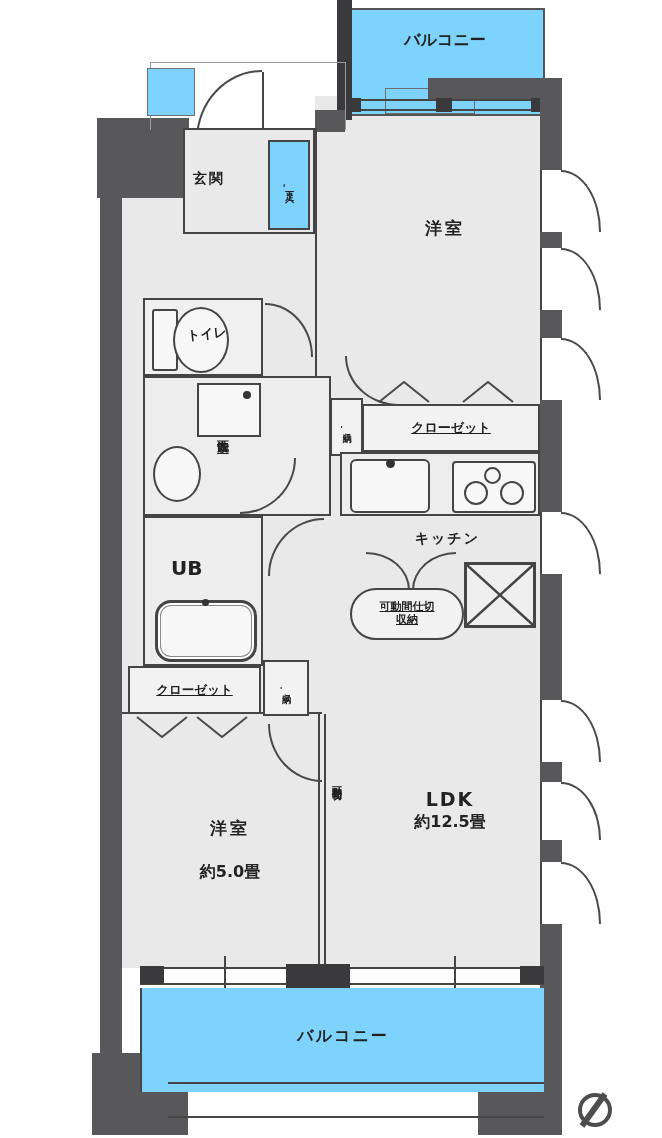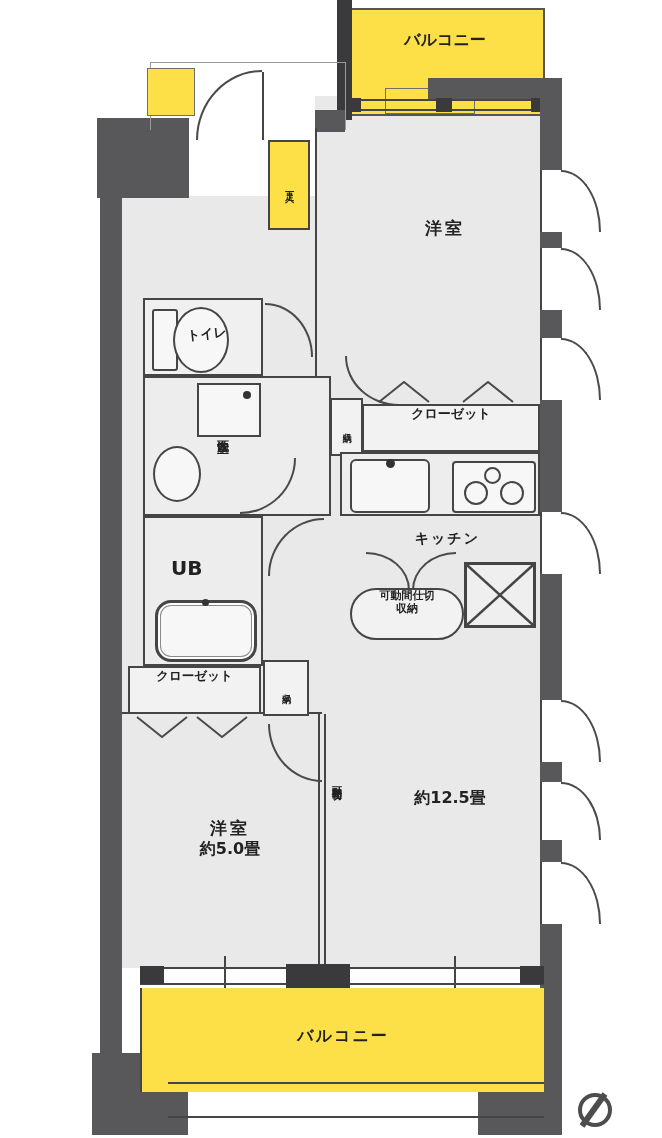--- a/index.html
+++ b/index.html
@@ -2,27 +2,27 @@
 <html><head>
 <meta charset="utf-8">
 <style>
   html,body{margin:0;padding:0;background:#fff;}
   .plan{position:relative;width:662px;height:1138px;background:#fff;overflow:hidden;
         font-family:"DejaVu Sans","Liberation Sans",sans-serif;color:#1d1d1d;}
   .abs{position:absolute;box-sizing:border-box;}
   .wall{background:#58585b;}
   .wall-dark{background:#3a3a3c;}
   .fill{background:#e9e9ea;}
-  .whitebox{background:#fde047;}
+  .whitebox{background:#7dd3fc;}
   .box{border:2px solid #454545;}
   .thinbox{border:1.5px solid #6e6e6e;}
   .hline{background:#454545;height:2px;}
   .vline{background:#454545;width:2px;}
   .lbl{font-weight:600;color:#222;white-space:nowrap;line-height:1.25;}
-  .center{display:flex;justify-content:center;text-align:center;}
+  .center{display:flex;align-items:center;justify-content:center;text-align:center;text-decoration:underline;}
   .vert{writing-mode:vertical-rl;text-orientation:upright;letter-spacing:1px;}
   .arc{border:2px solid #4a4a4a;background:transparent;}
   .arc-tl{border-radius:100% 0 0 0;border-right:none;border-bottom:none;}
   .arc-tr{border-radius:0 100% 0 0;border-left:none;border-bottom:none;}
   .arc-bl{border-radius:0 0 0 100%;border-right:none;border-top:none;}
   .arc-br{border-radius:0 0 100% 0;border-left:none;border-top:none;}
   .round{border-radius:50%;}
   .fixture{background:#f7f7f7;border:2px solid #454545;}
   svg{display:block;}
 </style>
@@ -60,20 +60,23 @@
   <div class="abs arc arc-tr" style="left:561px;top:700px;width:40px;height:62px;"></div>
   <div class="abs" style="left:540px;top:782px;width:22px;height:58px;background:#fff;border-left:2px solid #454545;"></div>
   <div class="abs arc arc-tr" style="left:561px;top:782px;width:40px;height:58px;"></div>
   <div class="abs" style="left:540px;top:862px;width:22px;height:62px;background:#fff;border-left:2px solid #454545;"></div>
   <div class="abs arc arc-tr" style="left:561px;top:862px;width:40px;height:62px;"></div>
 
   <div class="abs" style="left:150px;top:62px;width:196px;height:68px;border:1.5px solid #9a9a9a;border-bottom:none;"></div>
   <div class="abs thinbox whitebox" style="left:147px;top:68px;width:48px;height:48px;"></div>
   <div class="abs arc arc-tl" style="left:196px;top:70px;width:66px;height:70px;"></div>
   <div class="abs vline" style="left:262px;top:72px;height:68px;"></div>
+  <div class="abs fill box" style="left:183px;top:128px;width:132px;height:106px;">
+    <div class="lbl" style="position:absolute;left:8px;top:40px;font-size:14px;letter-spacing:2px;">玄関</div>
+  </div>
   <div class="abs box whitebox center" style="left:268px;top:140px;width:42px;height:90px;">
     <span class="lbl vert" style="font-size:9px;">下足入</span>
   </div>
   <div class="abs vline" style="left:315px;top:128px;height:278px;"></div>
 
   <div class="abs" style="left:352px;top:98px;width:188px;height:14px;">
     <div class="hline" style="position:absolute;left:0;top:1px;width:100%;"></div>
     <div class="hline" style="position:absolute;left:0;top:11px;width:100%;"></div>
     <div class="wall-dark" style="position:absolute;left:84px;top:0;width:16px;height:14px;"></div>
     <div class="wall-dark" style="position:absolute;left:0;top:0;width:9px;height:14px;"></div>
@@ -163,24 +166,25 @@
   <svg class="abs" style="left:196px;top:716px;" width="52" height="22">
       <polyline points="1,1 26,21 51,1" fill="none" stroke="#4a4a4a" stroke-width="2"></polyline>
     </svg>
 
   <div class="abs" style="left:318px;top:714px;width:8px;height:254px;border-left:2px solid #454545;border-right:2px solid #454545;"></div>
   <span class="abs lbl vert" style="left:330px;top:778px;font-size:10px;height:160px;">可動間仕切</span>
   <div class="abs arc arc-bl" style="left:268px;top:724px;width:54px;height:58px;"></div>
 
   <div class="abs lbl" style="left:150px;top:818px;width:160px;text-align:center;">
     <div style="font-size:17px;letter-spacing:3px;">洋室</div>
-    <div style="font-size:16px;">約5.0畳</div>
+    <div style="font-size:16px;margin-top:23px;">約5.0畳</div>
   </div>
 
   <div class="abs lbl" style="left:375px;top:788px;width:150px;text-align:center;">
+    <div style="font-size:19px;letter-spacing:2px;">LDK</div>
     <div style="font-size:16px;">約12.5畳</div>
   </div>
 
   <div class="abs" style="left:140px;top:964px;width:404px;height:24px;">
     <div class="hline" style="position:absolute;left:0;top:3px;width:100%;"></div>
     <div class="hline" style="position:absolute;left:0;top:19px;width:100%;"></div>
     <div class="wall-dark" style="position:absolute;left:146px;top:0;width:64px;height:24px;"></div>
     <div class="wall-dark" style="position:absolute;left:0;top:2px;width:24px;height:18px;"></div>
     <div class="wall-dark" style="position:absolute;right:0;top:2px;width:24px;height:18px;"></div>
     <div class="vline" style="position:absolute;left:84px;top:-8px;height:38px;"></div>

